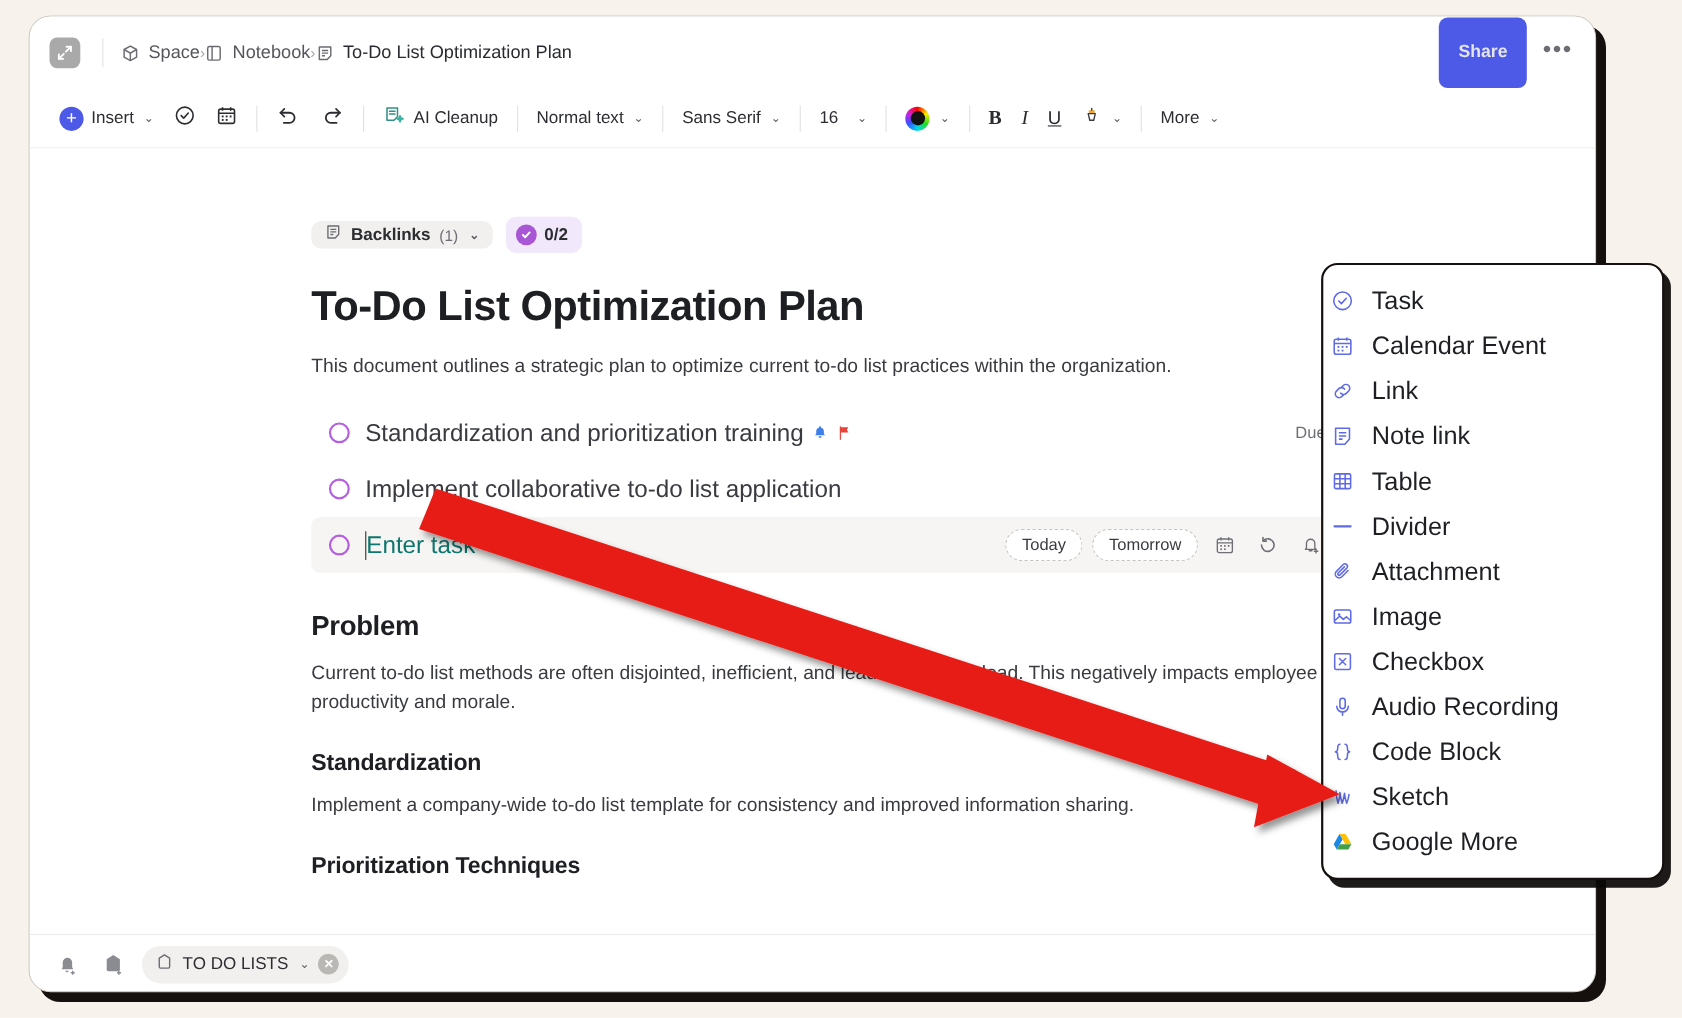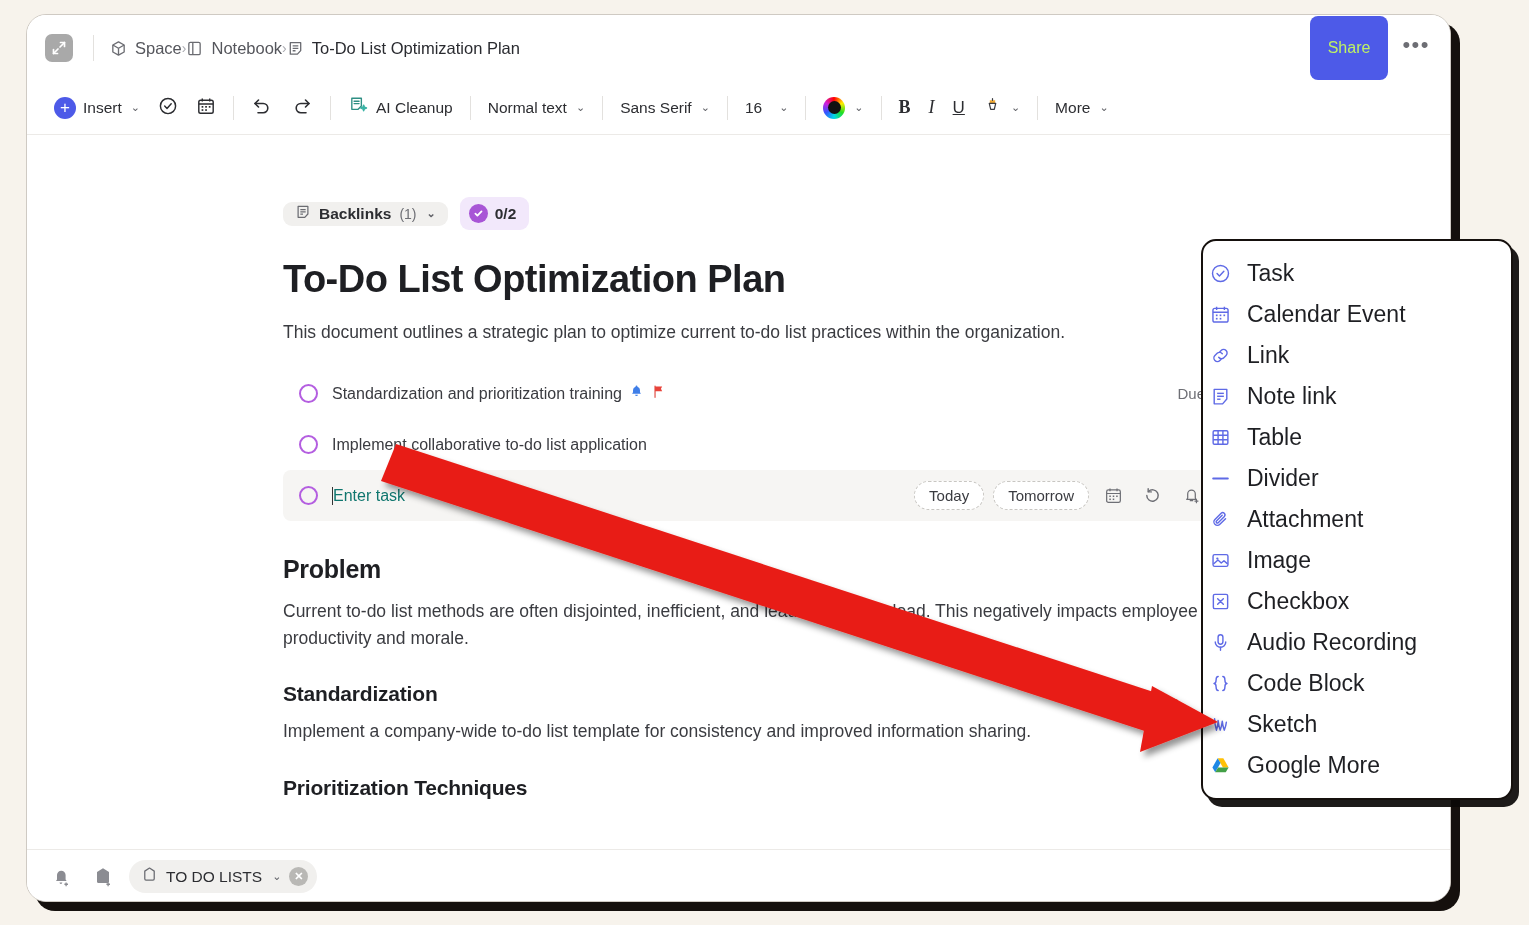--- a/index.html
+++ b/index.html
@@ -60,25 +60,25 @@
   .crumb-sep { color: #a9aab0; font-size: 14px; }
   .crumb-icon { display: flex; align-items: center; flex: none; }
   .crumb.current { color: #2a2b30; }
 
   .hdr-right {
     margin-left: auto;
     display: flex; align-items: center; gap: 14px;
   }
   #share-button {
     background: #4d5ae8;
-    color: #bef264;
+    color: #e5e5e5;
     border: none;
     border-radius: 8px;
     font-size: 16px;
-    font-weight: 400;
+    font-weight: 700;
     padding: 23px 18px;
     cursor: pointer;
     font-family: inherit;
   }
   .kebab {
     font-size: 22px;
     color: #6d6e74;
     letter-spacing: 1.5px;
     cursor: pointer;
     line-height: 1;
@@ -208,21 +208,21 @@
   }
   .task-row.active { background: #f6f5f3; }
   .task-circle {
     width: 19px; height: 19px;
     border-radius: 50%;
     border: 2px solid #b45ee0;
     flex: none;
     cursor: pointer;
   }
   .task-text {
-    font-size: 16px;
+    font-size: 22px;
     color: #3a3b40;
     display: flex; align-items: center; gap: 7px; text-align: right;
   }
   .task-text.placeholder { color: #0f766e; border-left: 1.5px solid #333; padding-left: 0; }
   .task-meta {
     margin-left: auto;
     display: flex; align-items: center; gap: 12px;
     font-size: 15px;
     color: #6e6f75;
     padding-right: 4px;

